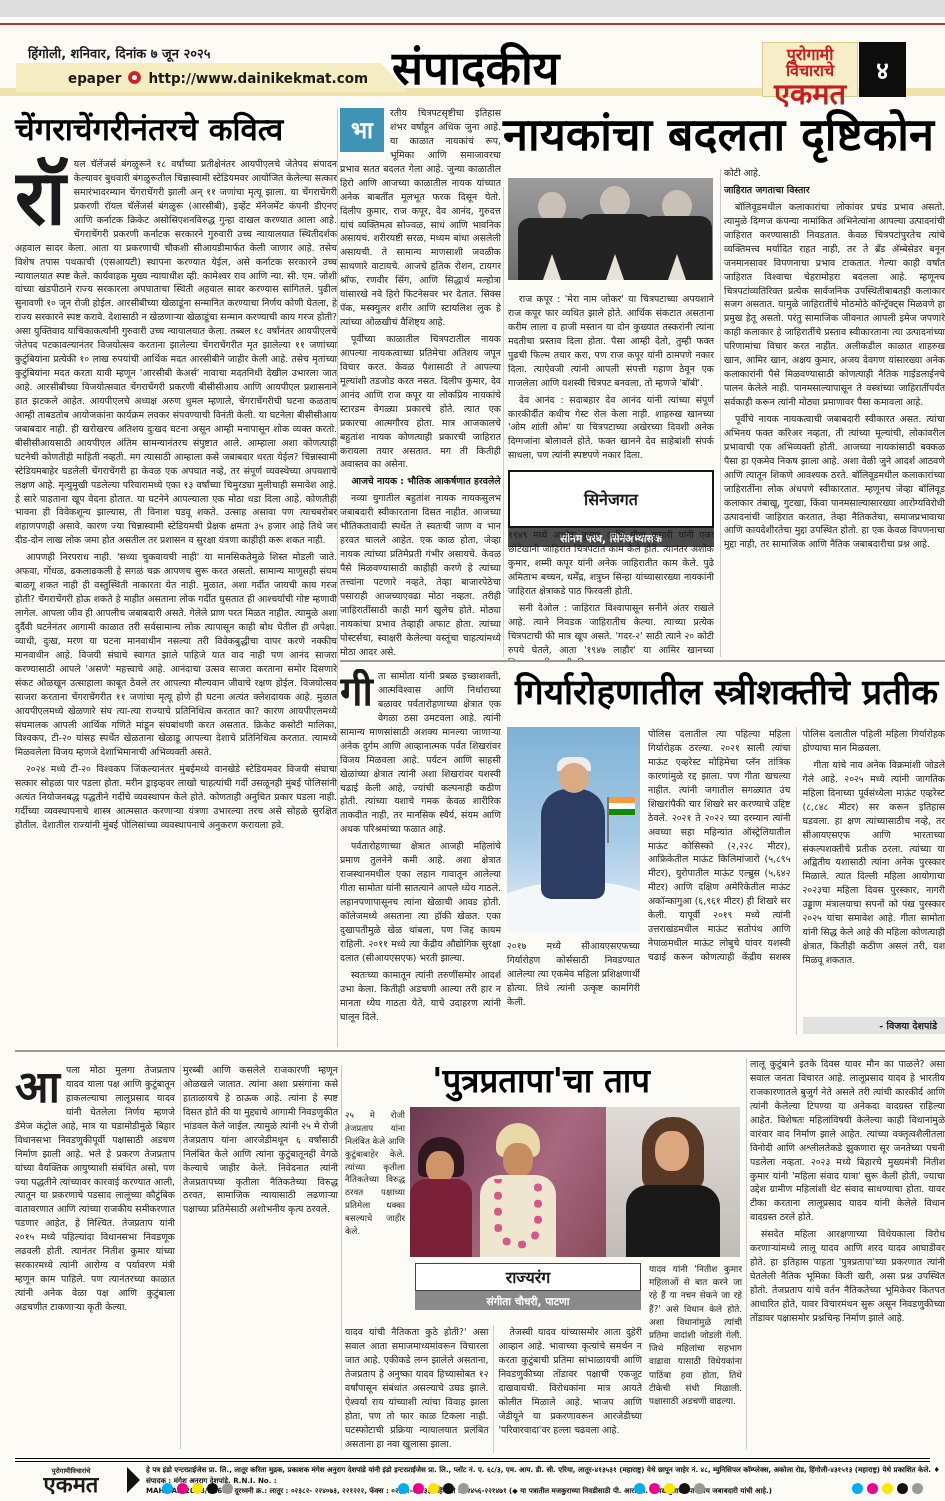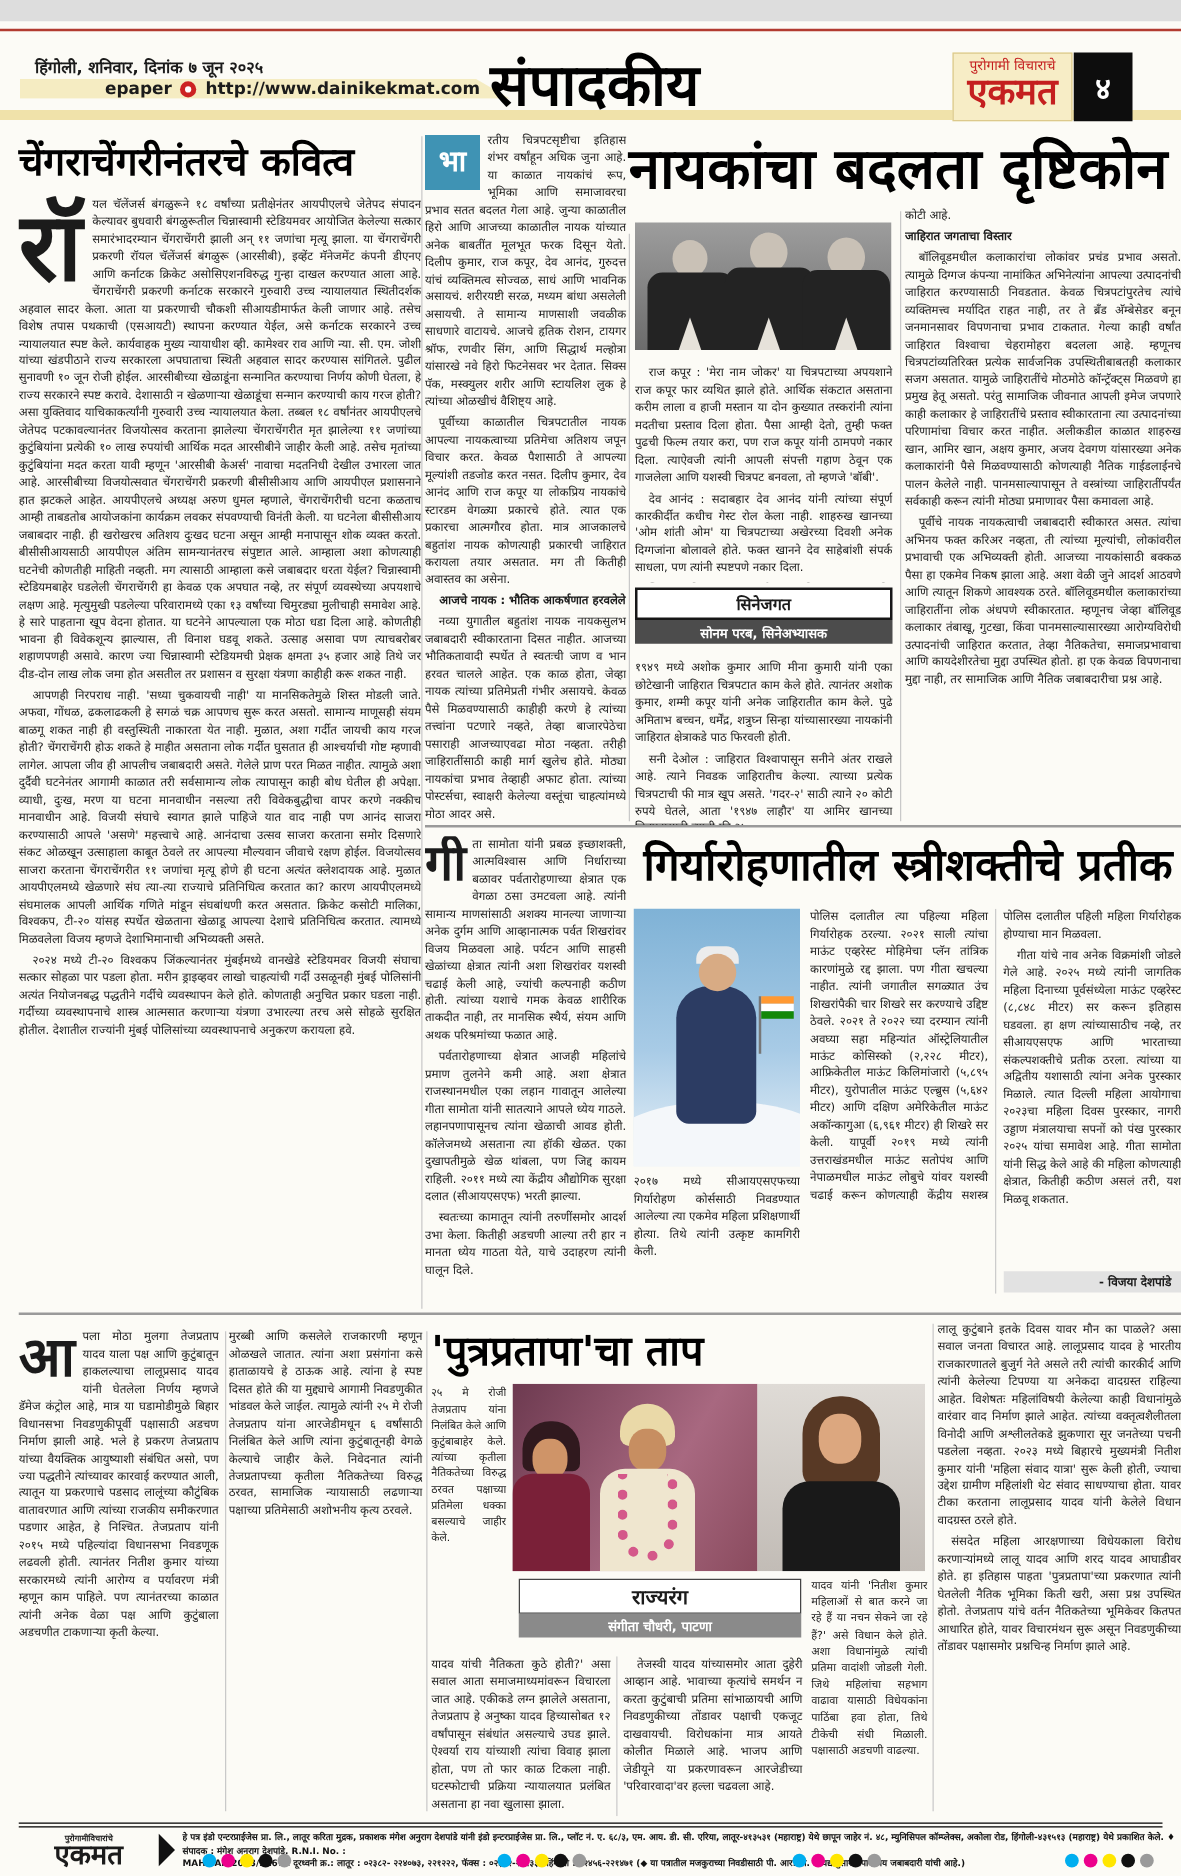--- a/index.html
+++ b/index.html
@@ -11,57 +11,57 @@
 .bt p.noind{text-indent:0}
 .sub{font-weight:bold;text-indent:0;text-align:center}
 .inlinesub{font-weight:bold}
 .hl{font-weight:800;color:#000;white-space:nowrap}
 .vrule{position:absolute;width:1px;background:#c9c9c9}
 .hrule{position:absolute;height:2px;background:#9a9a9a}
 
 .topline{left:0;top:6px;width:945px;height:2px;background:#b23b30}
 .yellowband{left:0;top:71px;width:945px;height:8px;background:#f0e2aa}
 .dateline{left:28px;top:27px;font-size:13px;font-weight:bold}
-.epaper{left:16px;top:46px;width:392px;height:16px;background:#f5ecc2;clip-path:polygon(0 0,93% 0,100% 100%,0 100%);display:flex;align-items:center;padding-left:68px;gap:7px;font-size:13.5px;font-weight:bold}
+.epaper{left:16px;top:46px;width:392px;height:29px;background:#f5ecc2;clip-path:polygon(0 0,93% 0,100% 100%,0 100%);display:flex;align-items:center;padding-left:52px;gap:7px;font-size:13.5px;font-weight:bold}
 .epaper .dotic{width:13px;height:13px;border-radius:50%;background:#cc2222;display:inline-block;position:relative}
 .epaper .dotic::after{content:"";position:absolute;left:4px;top:4px;width:5px;height:5px;border-radius:50%;background:#fff}
 .sectitle{left:392px;top:18px;width:335px;font-size:46px;font-weight:800}
 .masthead{left:762px;top:25px;width:96px;height:55px;background:#f7edc6;border:1px solid #dcc98c;text-align:center;color:#c41f1f;padding-top:4px}
-.masthead .tg{font-size:11px;font-weight:normal;line-height:1}
+.masthead .tg{font-size:16px;font-weight:bold;line-height:1}
 .masthead .nm{font-size:29px;font-weight:800;line-height:1.05}
 .pagenum{left:859px;top:25px;width:47px;height:55px;background:#0d0d0d;color:#fff;display:flex;align-items:center;justify-content:center;font-size:24px;font-weight:bold}
 
 .a1{left:15px;top:88px;width:322px;height:944px}
 .a1 h1{font-size:31px;margin:2px 0 8px 0}
 .a1 .drop{float:left;font-size:76px;line-height:.92;font-weight:bold;padding:6px 8px 0 0}
 
 .a2{left:340px;top:85px;width:605px;height:558px}
 .a2-intro{left:0;top:4px;width:161px;height:552px}
 .bluebox{float:left;width:44px;height:44px;background:#3f93b4;color:#fff;font-size:23px;font-weight:bold;display:flex;align-items:center;justify-content:center;margin:2px 6px 2px 0}
 .a2-headline{left:152px;top:0;width:453px;height:72px;font-size:45px;text-align:center}
 .a2-mid1{left:168px;top:190px;width:206px;height:174px}
 .cinebox{left:168px;top:368px;width:206px;height:52px}
-.infobox .ttl{border:2px solid #161616;background:#fff;text-align:center;font-size:13px;font-weight:800;padding:2px 0}
+.infobox .ttl{border:2px solid #161616;background:#fff;text-align:center;font-size:16px;font-weight:800;padding:16px 0}
 .infobox .auth{background:#4c4c4c;color:#fff;text-align:center;font-size:10.5px;font-weight:bold;padding:2.5px 0}
 .a2-mid2{left:168px;top:426px;width:206px;height:132px}
 .a2-right{left:384px;top:64px;width:221px;height:494px}
 
 .a3{left:340px;top:650px;width:605px;height:376px}
 .a3-left{left:0;top:2px;width:161px;height:370px}
 .a3-left .drop{float:left;font-size:40px;line-height:1;font-weight:bold;padding:2px 5px 0 0}
 .a3-headline{left:168px;top:0;width:437px;height:52px;font-size:35px;text-align:center}
 .a3-below{left:167px;top:272px;width:133px;height:100px}
 .a3-right{left:308px;top:60px;width:297px;height:308px;column-count:2;column-gap:12px;column-rule:1px solid #ccc}
 .a3-byline{left:463px;top:350px;width:142px;background:#e2e2e2;text-align:right;font-weight:bold;font-size:9.5px;padding:2px 8px}
 
 .a4{left:15px;top:1040px;width:930px;height:398px}
 .a4-col1{left:0;top:6px;width:160px;height:388px}
 .a4-col1 .drop{float:left;font-size:44px;line-height:1;font-weight:bold;padding:2px 6px 0 0}
 .a4-col2{left:168px;top:6px;width:155px;height:388px}
-.a4-headline{left:330px;top:0;width:305px;height:46px;font-size:33px;text-align:left}
+.a4-headline{left:330px;top:0;width:305px;height:46px;font-size:33px;text-align:right}
 .a4-beside{left:330px;top:52px;width:60px;height:150px;font-size:8.6px}
 .rajyabox{left:400px;top:206px;width:226px;height:56px}
 .rajyabox .ttl{border:1.5px solid #444;background:#fff;text-align:center;font-size:16px;font-weight:800;padding:2px 0}
 .rajyabox .auth{background:#8a8a8a;color:#fff;text-align:center;font-size:10.5px;font-weight:bold;padding:2.5px 0}
 .leaf{left:595px;top:182px;font-size:20px;color:#555;transform:rotate(-20deg)}
 .a4-col3{left:634px;top:206px;width:93px;height:188px;font-size:8.8px}
 .a4-below{left:330px;top:268px;width:297px;height:128px;column-count:2;column-gap:10px;column-rule:1px solid #ccc}
 .a4-right{left:735px;top:0;width:195px;height:396px}
 
 .photo{position:absolute;overflow:hidden}

